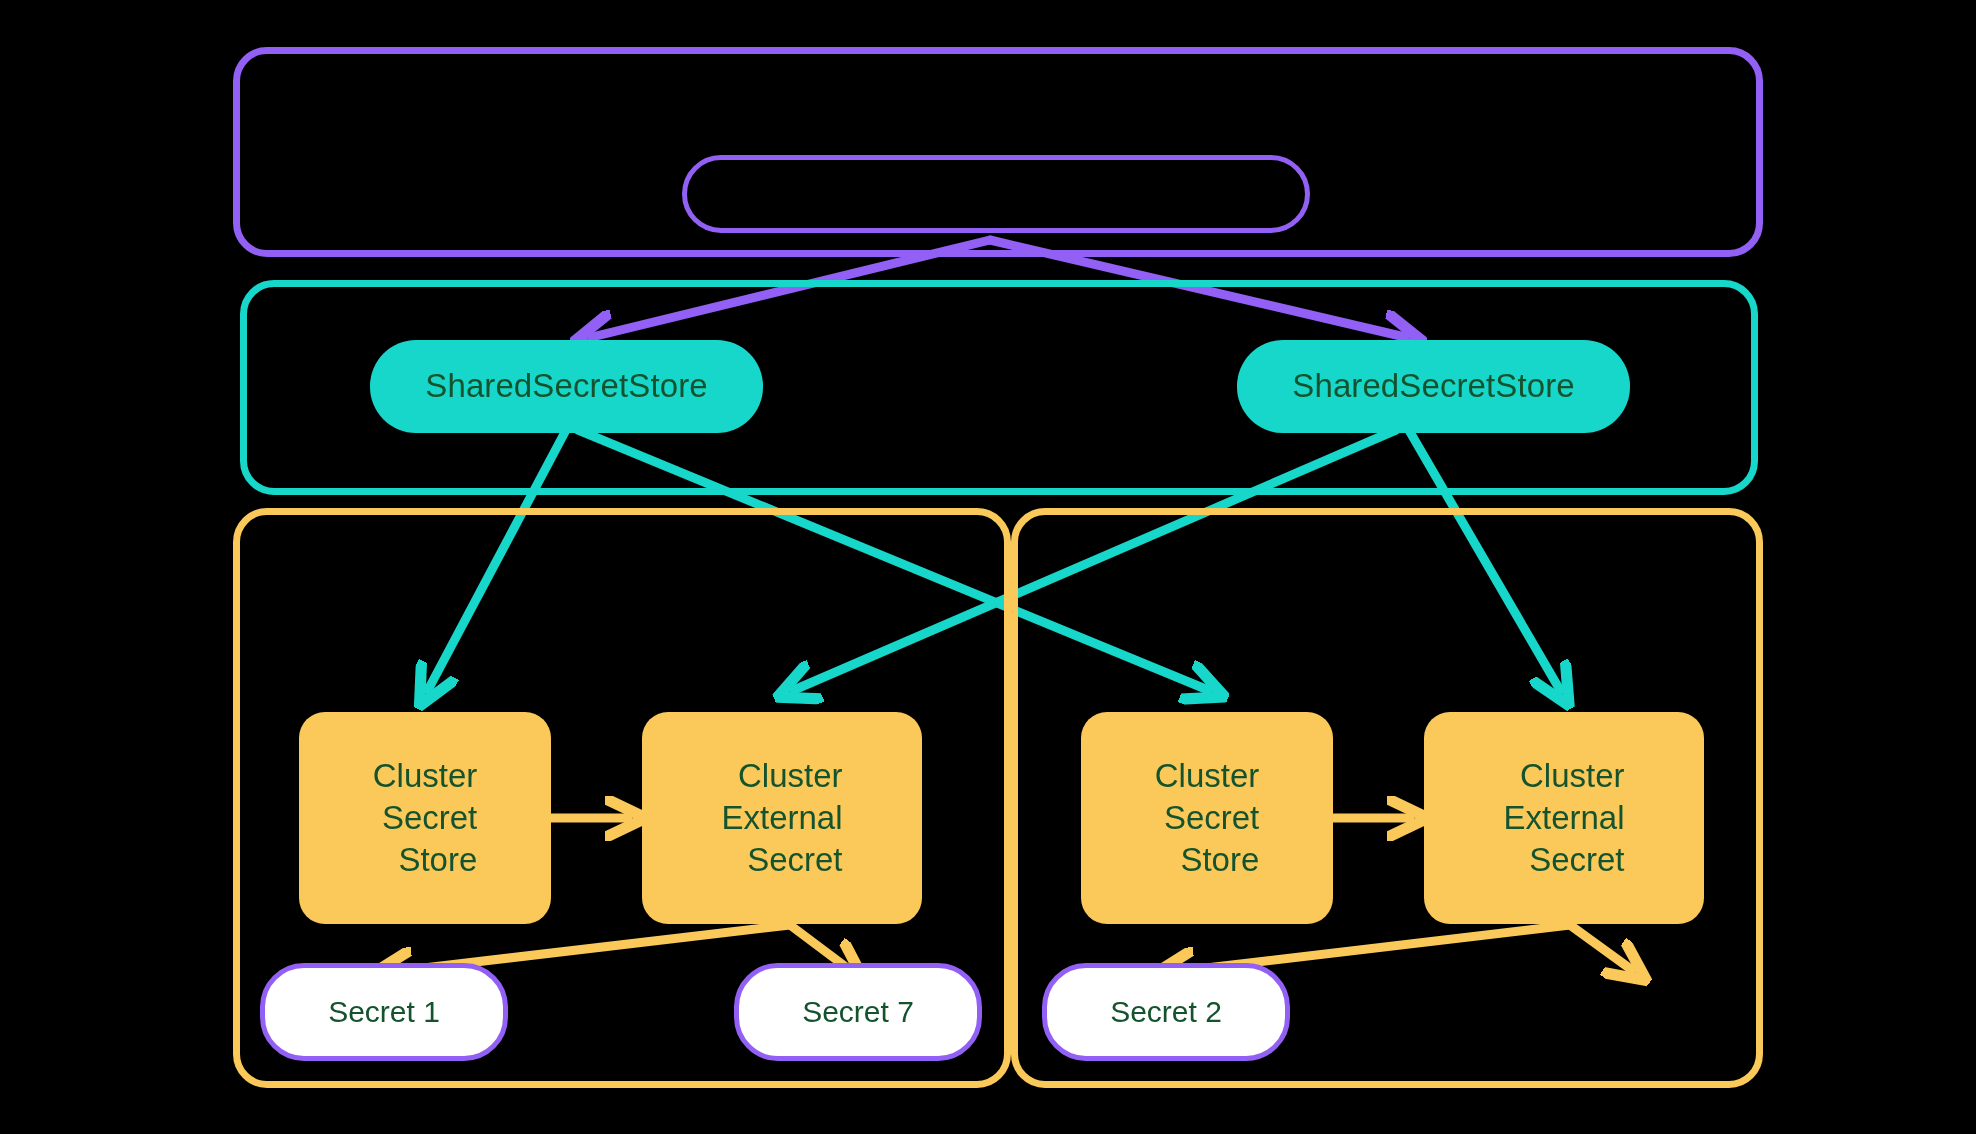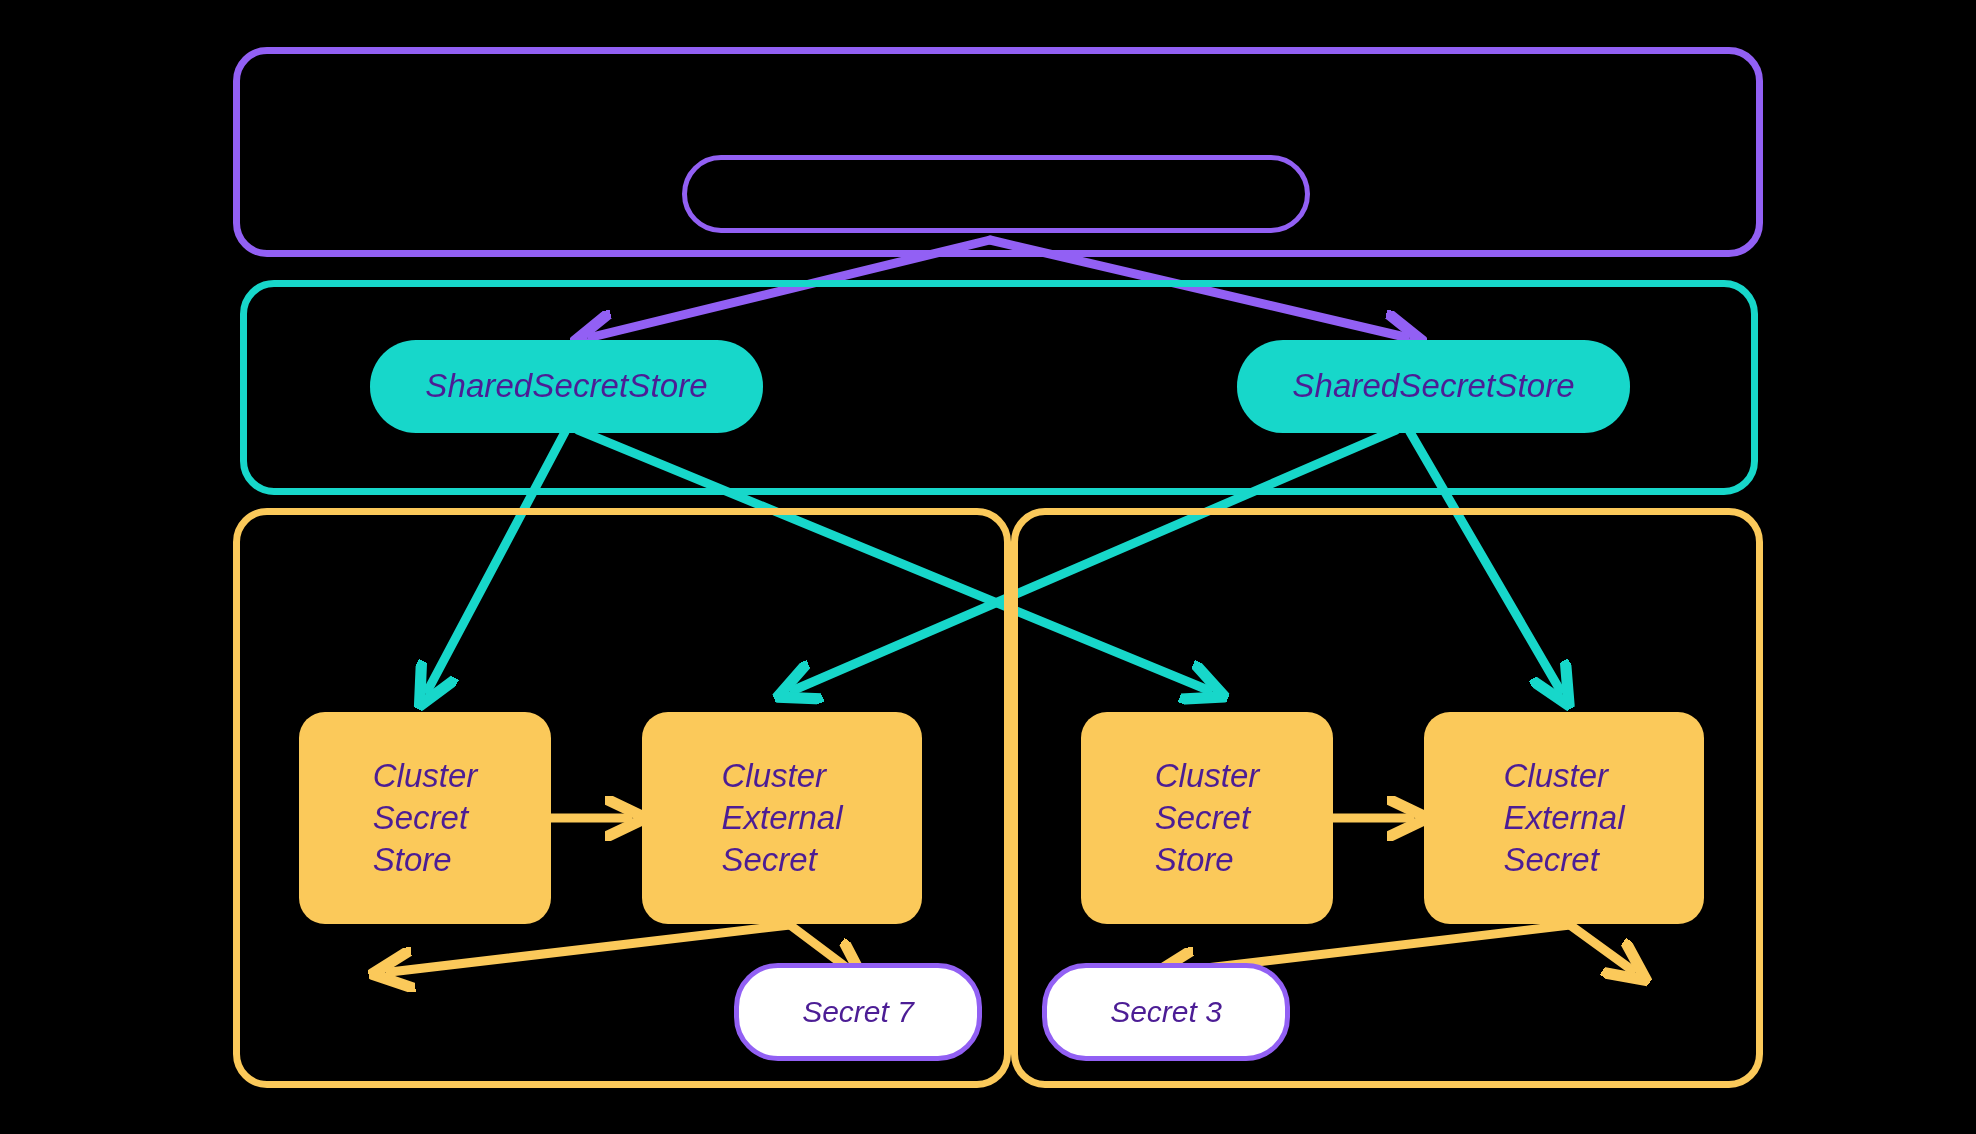--- a/index.html
+++ b/index.html
@@ -47,24 +47,23 @@
     border-radius: 34px;
   }
 
   
   .node {
     position: absolute;
     box-sizing: border-box;
     display: flex;
     align-items: center;
     justify-content: center;
-    text-align: left;
-    color: #4c1d95;
+    text-align: right;
+    color: #14532d;
     line-height: 1.28;
-    font-style: italic;
   }
 
   .node-pill-purple {
     border: 5px solid #9260F4;
     border-radius: 40px;
     background: transparent;
   }
 
   .node-pill-teal {
     background: #17D7CA;
@@ -190,23 +189,26 @@
 Secret
 Store</span>
   </div>
 
   <div class="node node-rect-orange" style="left:1424px; top:712px; width:280px; height:212px;">
     <span>Cluster
 External
 Secret</span>
   </div>
 
+  <div class="node node-pill-secret" style="left:260px; top:963px; width:248px; height:98px;">
+    <span>Secret 1</span>
+  </div>
 
   <div class="node node-pill-secret" style="left:734px; top:963px; width:248px; height:98px;">
     <span>Secret 7</span>
   </div>
 
   <div class="node node-pill-secret" style="left:1042px; top:963px; width:248px; height:98px;">
-    <span>Secret 3</span>
+    <span>Secret 2</span>
   </div>
 
 
 </div>
 
 </body></html>

